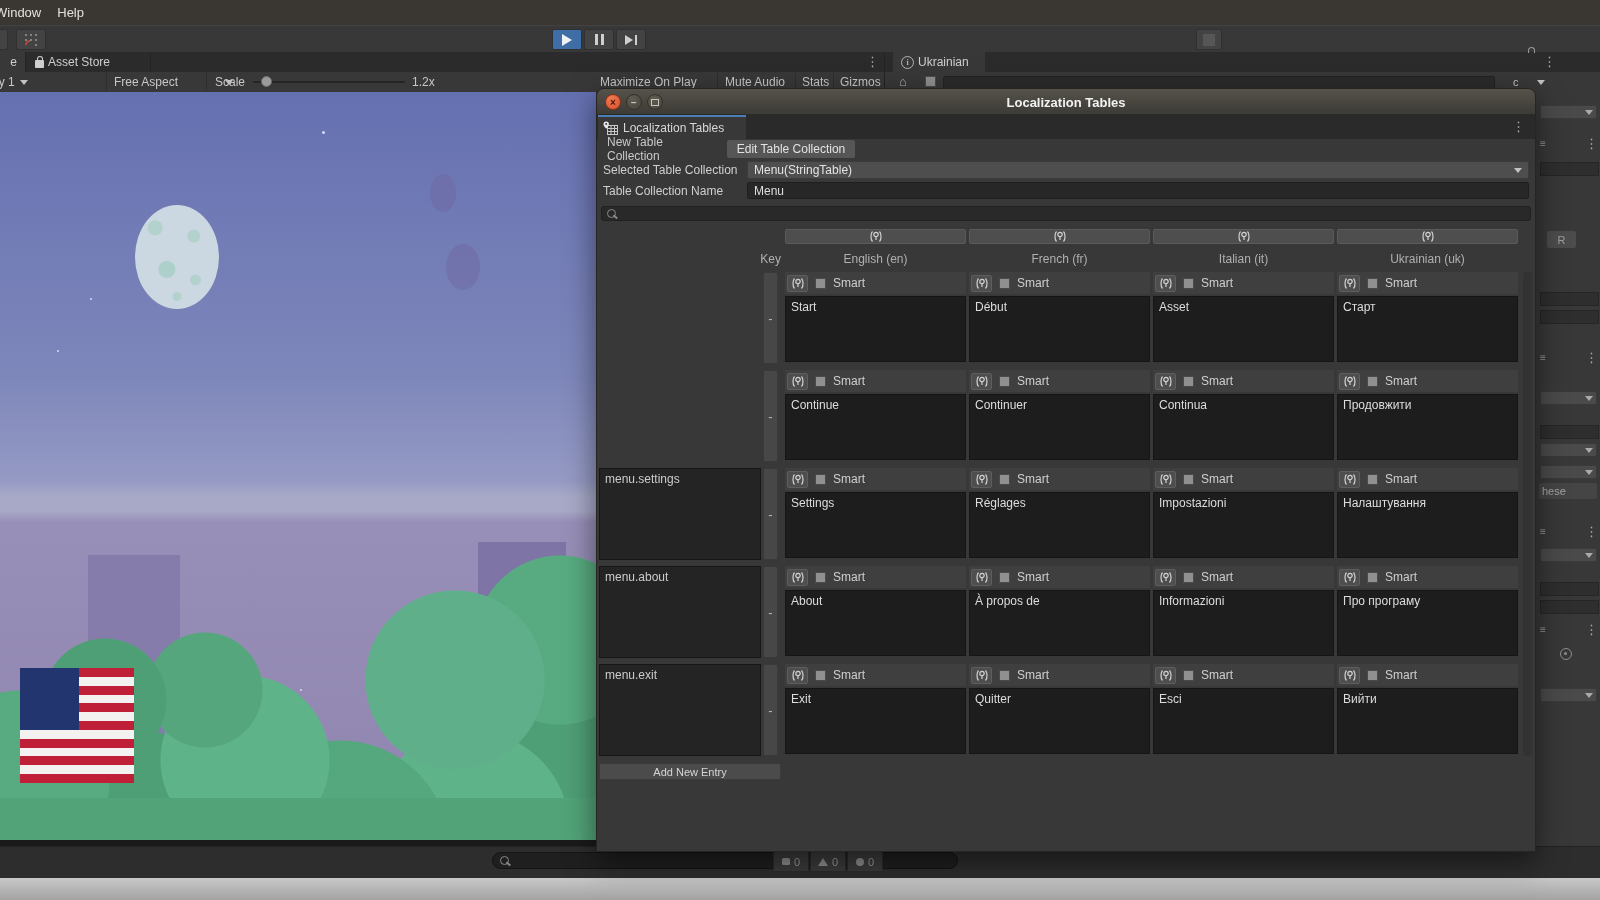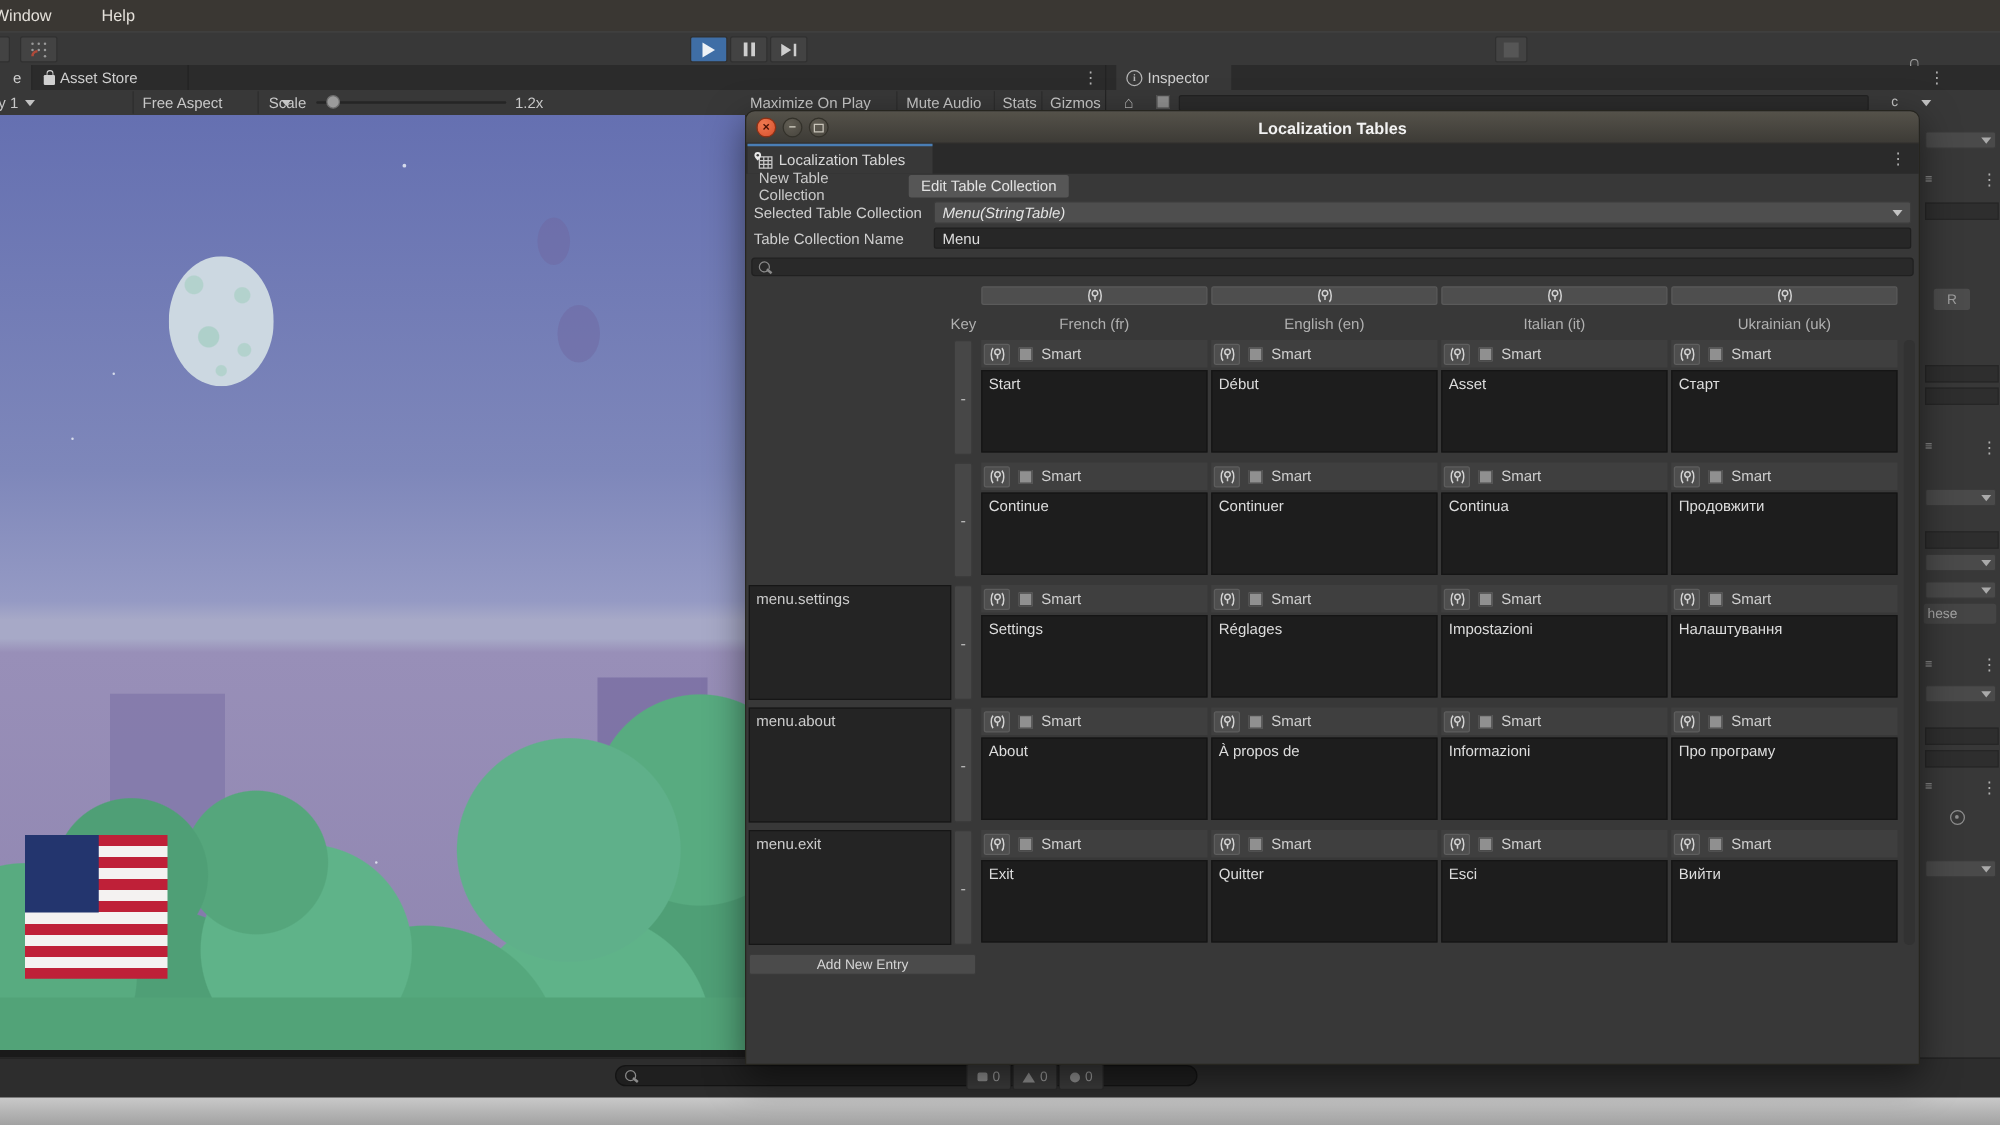--- a/index.html
+++ b/index.html
@@ -5,21 +5,21 @@
   html,body{margin:0;padding:0;background:#222;}
   #root{position:relative;width:1600px;height:900px;overflow:hidden;
         font-family:"Liberation Sans",sans-serif;background:#383838;color:#c8c8c8;}
   .abs{position:absolute;} .txt11{font-size:11px;}
   .caret{display:inline-block;width:0;height:0;border-left:4px solid transparent;
          border-right:4px solid transparent;border-top:5px solid #c2c2c2;vertical-align:middle;}
   .vdots{color:#b0b0b0;font-size:13px;line-height:1;}
 
   
   .os-bar{left:0;top:0;width:1600px;height:25px;background:#3a3733;border-bottom:1px solid #2a2824;
-          display:flex;align-items:center;gap:36px;color:#e4e0da;font-size:13px;overflow:hidden;}
+          display:flex;align-items:center;gap:12px;color:#e4e0da;font-size:13px;overflow:hidden;}
   .os-bar span:first-child{margin-left:-7px;}
   .os-bar span{padding:0 2px;}
 
   
   .main-toolbar{left:0;top:25px;width:1600px;height:27px;background:#383838;border-bottom:1px solid #2a2a2a;border-top:1px solid #434343;}
   .tb-btn{position:absolute;top:3px;height:21px;background:#434343;border:1px solid #303030;border-radius:2px;
           display:flex;align-items:center;justify-content:center;box-sizing:border-box;}
   .play-btn{background:#3f6ea6;}
   .tri-play{width:0;height:0;border-top:6px solid transparent;border-bottom:6px solid transparent;border-left:10px solid #eef2f6;}
   .pause-bars{display:flex;gap:3px;} .pause-bars i{width:3px;height:11px;background:#cfcfcf;}
@@ -139,21 +139,21 @@
         box-sizing:border-box;display:flex;align-items:center;gap:4px;padding-left:5px;font-size:12px;color:#d8d8d8;}
   .wtab-dots{position:absolute;right:10px;top:5px;}
 
   .wbtn-row{position:absolute;left:0;top:50px;width:100%;height:20px;}
   .flat-btn{position:absolute;top:1px;height:18px;display:flex;align-items:center;justify-content:center;
             font-size:12px;color:#c9c9c9;padding:0 8px;box-sizing:border-box;}
   .flat-btn.selected{background:#565656;border-radius:2px;color:#e2e2e2;}
 
   .form-label{position:absolute;left:6px;font-size:12px;color:#cfcfcf;height:18px;display:flex;align-items:center;}
   .wdropdown{position:absolute;left:150px;top:0;width:782px;height:18px;background:#4e4e4e;border:1px solid #3c3c3c;
-             border-radius:2px;box-sizing:border-box;display:flex;align-items:center;font-size:12px;color:#e3e3e3;padding-left:6px;font-style:italic;}
+             border-radius:2px;box-sizing:border-box;display:flex;align-items:center;font-size:12px;color:#e3e3e3;padding-left:6px;}
   .wdropdown .caret{position:absolute;right:6px;}
   .winput{position:absolute;left:150px;top:0;width:782px;height:17px;background:#272727;border:1px solid #1f1f1f;
           border-radius:2px;box-sizing:border-box;display:flex;align-items:center;font-size:12px;color:#dedede;padding-left:6px;}
   .wsearch{position:absolute;left:4px;top:117px;width:930px;height:15px;background:#292929;border:1px solid #202020;
            border-radius:3px;display:flex;align-items:center;gap:5px;padding-left:5px;box-sizing:border-box;}
 
   .thead{position:absolute;left:0;top:138px;width:100%;height:45px;}
   .key-head{position:absolute;left:2px;top:0;width:182px;height:44px;}
   .key-head .lbl{position:absolute;bottom:5px;width:100%;text-align:right;font-size:12px;color:#b0b0b0;}
   .col-heads{position:absolute;left:188px;top:0;display:flex;gap:3px;}
@@ -271,21 +271,21 @@
       <span>e</span>
     </div>
     <div class="tab" style="left:27px;width:124px;border-right:1px solid #232323;">
       <span class="bag"></span>
       <span>Asset Store</span>
     </div>
     <span class="abs vdots" style="left:866px;top:3px;">⋮</span>
     <div class="abs" style="left:884px;top:0;width:1px;height:20px;background:#232323;"></div>
     <div class="tab active" style="left:893px;width:92px;">
       <span class="info-ic">i</span>
-      <span>Inspector</span>
+      <span>Ukrainian</span>
     </div>
     <span class="abs lock-ic" style="left:1524px;"></span>
     <span class="abs vdots" style="left:1543px;top:3px;">⋮</span>
   </div>
 
   <div class="abs game-toolbar">
     <div class="gt-item" style="left:-8px;">
       <span>ay 1</span>
         <span class="caret"></span>
     </div>
@@ -488,32 +488,32 @@
       <div class="col-heads" id="col-heads">
           <div class="col-head">
     <div class="bar">
       <svg width="14" height="13" viewBox="0 0 14 13" fill="none" stroke="#d2d2d2" stroke-width="1.2">
         <path d="M3.5 1.5 C1.5 3.5 1.5 9.5 3.5 11.5"></path>
                 <path d="M10.5 1.5 C12.5 3.5 12.5 9.5 10.5 11.5"></path>
         <circle cx="7" cy="4.5" r="2.2"></circle>
                 <path d="M7 6.7 L7 10"></path>
       </svg>
     </div>
-    <div class="lbl">French (fr)</div>
+    <div class="lbl">English (en)</div>
   </div>
           <div class="col-head">
     <div class="bar">
       <svg width="14" height="13" viewBox="0 0 14 13" fill="none" stroke="#d2d2d2" stroke-width="1.2">
         <path d="M3.5 1.5 C1.5 3.5 1.5 9.5 3.5 11.5"></path>
                 <path d="M10.5 1.5 C12.5 3.5 12.5 9.5 10.5 11.5"></path>
         <circle cx="7" cy="4.5" r="2.2"></circle>
                 <path d="M7 6.7 L7 10"></path>
       </svg>
     </div>
-    <div class="lbl">English (en)</div>
+    <div class="lbl">French (fr)</div>
   </div>
           <div class="col-head">
     <div class="bar">
       <svg width="14" height="13" viewBox="0 0 14 13" fill="none" stroke="#d2d2d2" stroke-width="1.2">
         <path d="M3.5 1.5 C1.5 3.5 1.5 9.5 3.5 11.5"></path>
                 <path d="M10.5 1.5 C12.5 3.5 12.5 9.5 10.5 11.5"></path>
         <circle cx="7" cy="4.5" r="2.2"></circle>
                 <path d="M7 6.7 L7 10"></path>
       </svg>
     </div>

